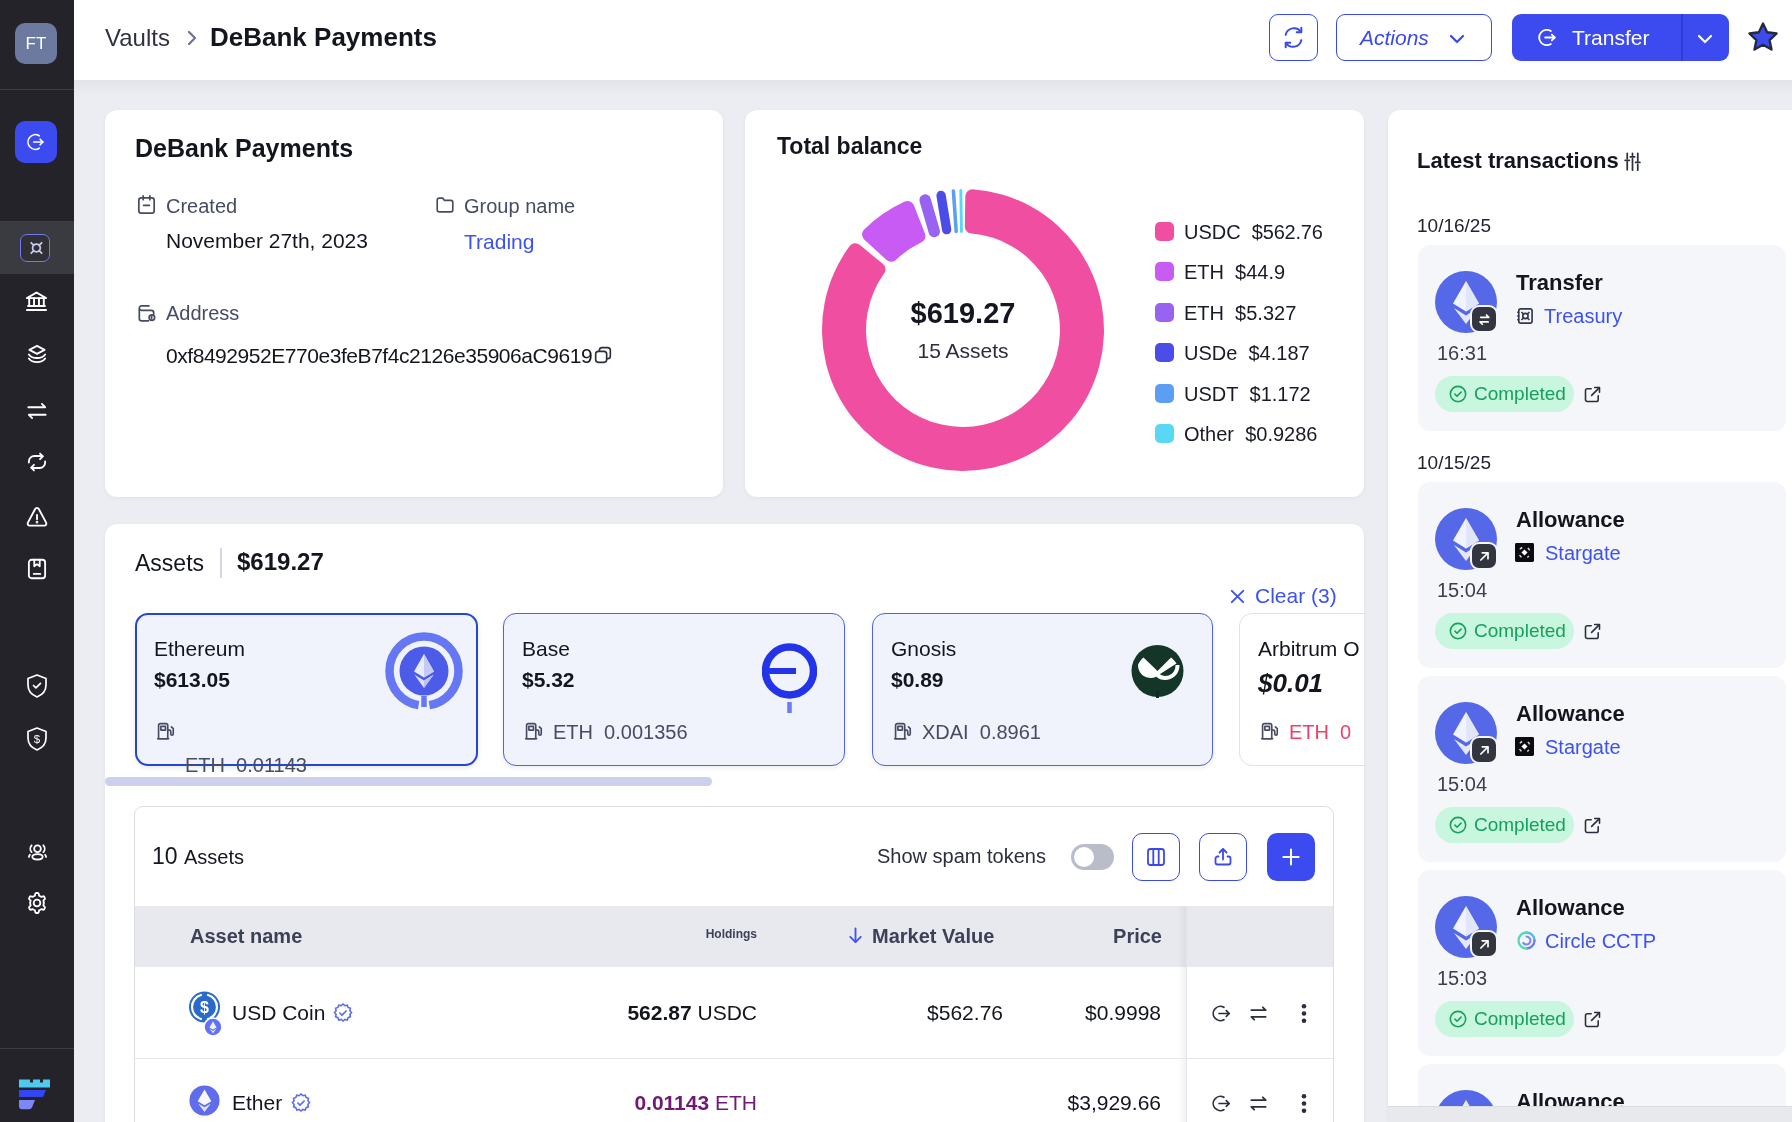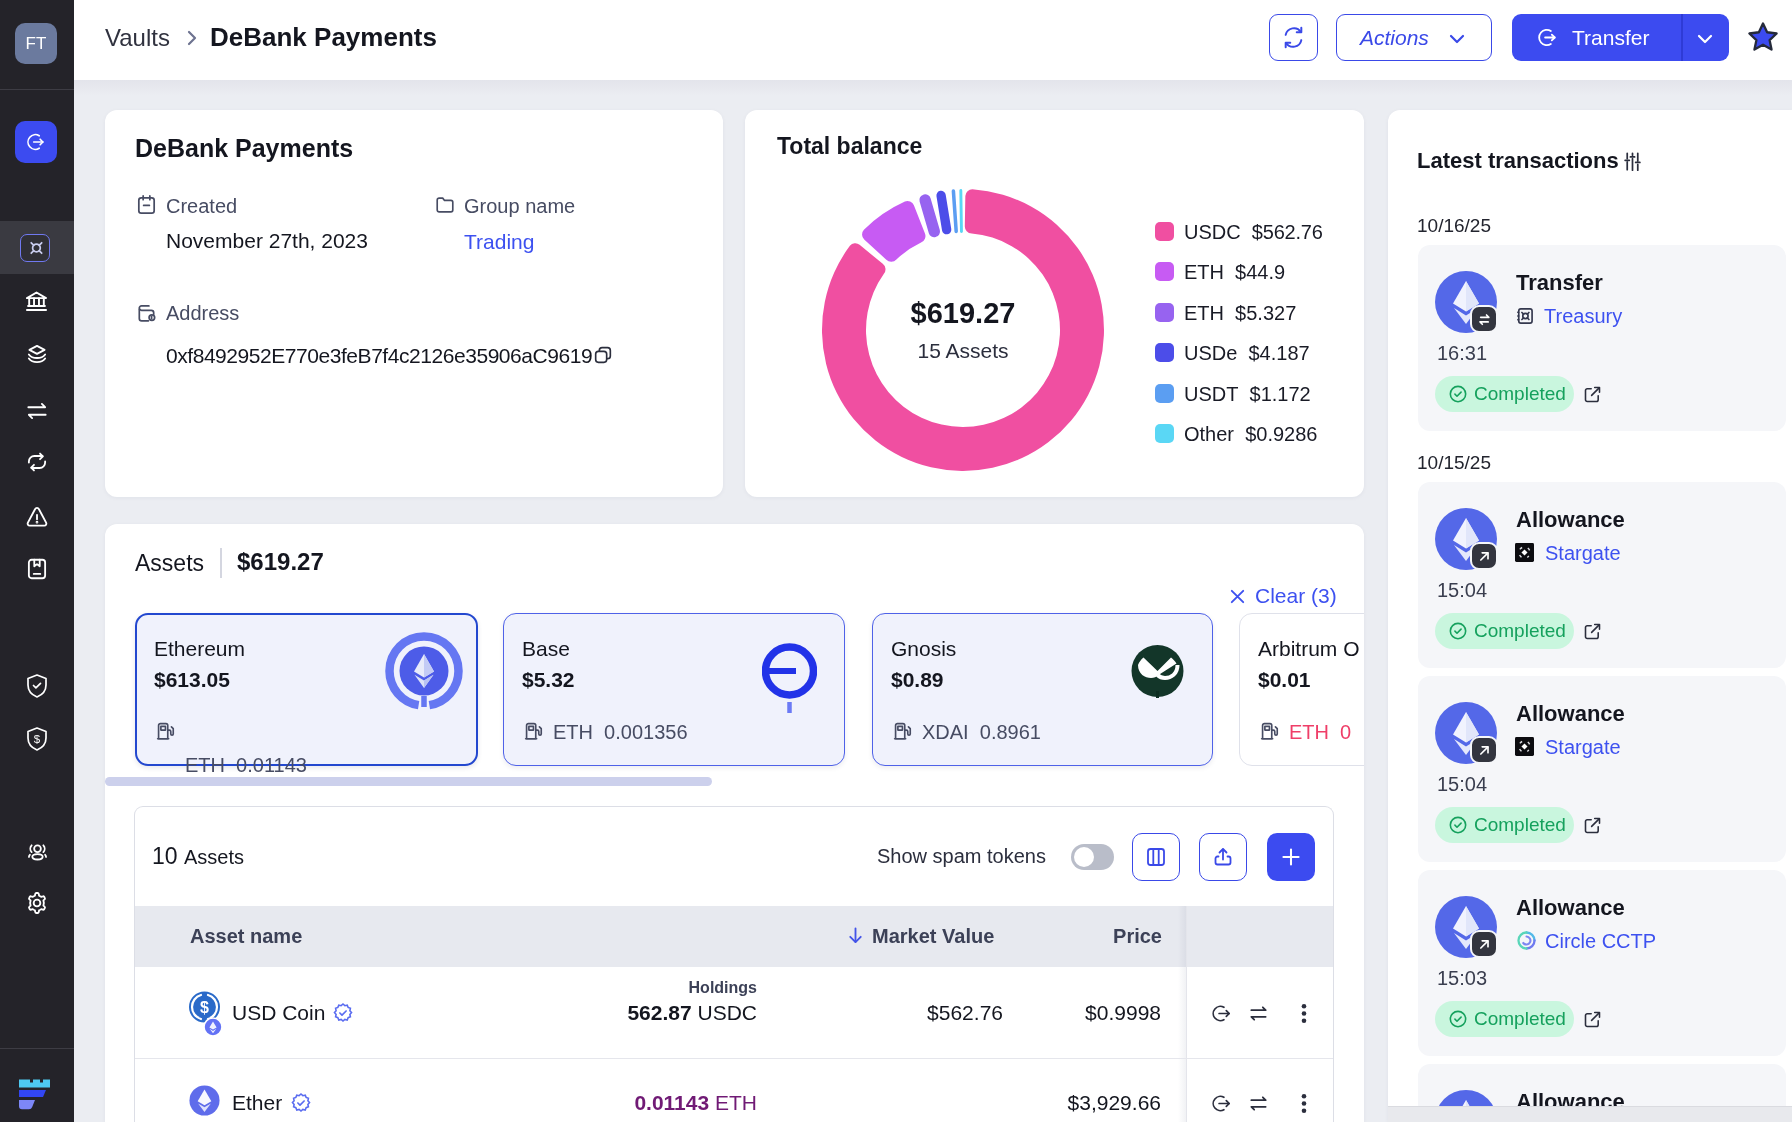--- a/index.html
+++ b/index.html
@@ -247,21 +247,21 @@
 <svg class="abs" style="left:1131px; top:645px;" width="53" height="55" viewBox="0 0 53 55">
 <circle cx="26.5" cy="26" r="26" fill="#133629"></circle>
 <path d="M7 17 C7 26 14 30 20 30 C23 30 25.5 29 27.5 27 L45.5 15.5 C44 13 42 11 40 9.5 L26.5 23 L12.5 9.5 C10 11.5 8.2 14 7 17 Z" fill="#fff" transform="translate(0,3)"></path>
 <path d="M46.5 17 C46.5 26 40 30 34 30 C31 30 28.5 29 26.5 27" fill="none" stroke="#fff" stroke-width="4" transform="translate(0,3)"></path>
 <path d="M26.5 53 V46" stroke="#0d2d21" stroke-width="3"></path>
 </svg>
 
 <div class="abs" style="left:1239px; top:613px; width:125px; height:153px; overflow:hidden;">
   <div style="position:absolute; left:0; top:0; width:350px; height:153px; background:#fff; border:1.5px solid #dfe1ea; border-radius:13px;"></div>
   <div style="position:absolute; left:19px; top:24px; font-size:21px; color:#14161f;">Arbitrum O</div>
-  <div style="position:absolute; left:19px; top:55px; font-size:21px; font-weight:bold; color:#14161f;">$0.01</div>
+  <div style="position:absolute; left:19px; top:55px; font-size:26px; font-weight:bold; color:#14161f;font-style:italic;">$0.01</div>
   <svg style="position:absolute; left:19px; top:107px;" width="22" height="22" viewBox="0 0 24 24" fill="none" stroke="#474c63" stroke-width="1.8" stroke-linecap="round" stroke-linejoin="round">
       <path d="M5 20.5 V6 A2 2 0 0 1 7 4 H13 A2 2 0 0 1 15 6 V20.5 Z"></path>
       <path d="M4 20.5h12"></path>
       <path d="M7.5 7h5v4h-5z"></path>
       <path d="M15 11h1.8 A1.5 1.5 0 0 1 18.3 12.5 V15.2 A1.3 1.3 0 0 0 21 15.2 V9.5 L19 7.5"></path>
     </svg>
   <div style="position:absolute; left:50px; top:108px; font-size:20px; color:#ef3e68;">ETH&nbsp; 0</div>
 </div>
 
 <div class="abs" style="left:105px; top:777px; width:607px; height:9px; border-radius:5px; background:#ccd0ec;"></div>
@@ -287,21 +287,21 @@
     <path d="M12 14.5 V4.5"></path>
     <path d="M8.5 7.5 L12 4 L15.5 7.5"></path>
     <path d="M7.5 11.5 H6.5 A2 2 0 0 0 4.5 13.5 V17.5 A2 2 0 0 0 6.5 19.5 H17.5 A2 2 0 0 0 19.5 17.5 V13.5 A2 2 0 0 0 17.5 11.5 H16.5"></path>
   </svg>
 <div class="abs" style="left:1267px; top:833px; width:48px; height:48px; border-radius:10px; background:#3c4bf0;"></div>
 <svg class="abs" style="left:1278px; top:844px;" width="26" height="26" viewBox="0 0 24 24">
     <path d="M12 5v14 M5 12h14" stroke="#fff" stroke-width="1.9" stroke-linecap="round"></path>
   </svg>
 
 <div class="abs" style="left:190px; top:925px; font-size:20px; font-weight:bold; color:#3c4157;">Asset name</div>
-<div class="abs" style="left:557px; top:979px; width:200px; text-align:right; font-size:16px; font-weight:bold; color:#3c4157;">Holdings</div>
+<div class="abs" style="left:557px; top:927px; width:200px; text-align:right; font-size:12px; font-weight:bold; color:#3c4157;">Holdings</div>
 <svg class="abs" style="left:845px; top:925px;" width="21" height="21" viewBox="0 0 24 24" fill="none" stroke="#4353e8" stroke-width="2.1" stroke-linecap="round" stroke-linejoin="round">
     <path d="M12 4v15"></path>
     <path d="M6 13.5l6 6 6-6"></path>
   </svg>
 <div class="abs" style="left:872px; top:925px; font-size:20px; font-weight:bold; color:#3c4157;">Market Value</div>
 <div class="abs" style="left:1012px; top:925px; width:150px; text-align:right; font-size:20px; font-weight:bold; color:#3c4157;">Price</div>
 
 <svg class="abs" style="left:189px; top:991px;" width="46" height="46" viewBox="0 0 46 46">
 <circle cx="15.5" cy="16" r="15.5" fill="#2a6ac9"></circle>
 <path d="M12 28 A12.5 12.5 0 0 1 12 4 M19 4 A12.5 12.5 0 0 1 19 28" stroke="#fff" stroke-width="2.2" fill="none" stroke-linecap="round"></path>

